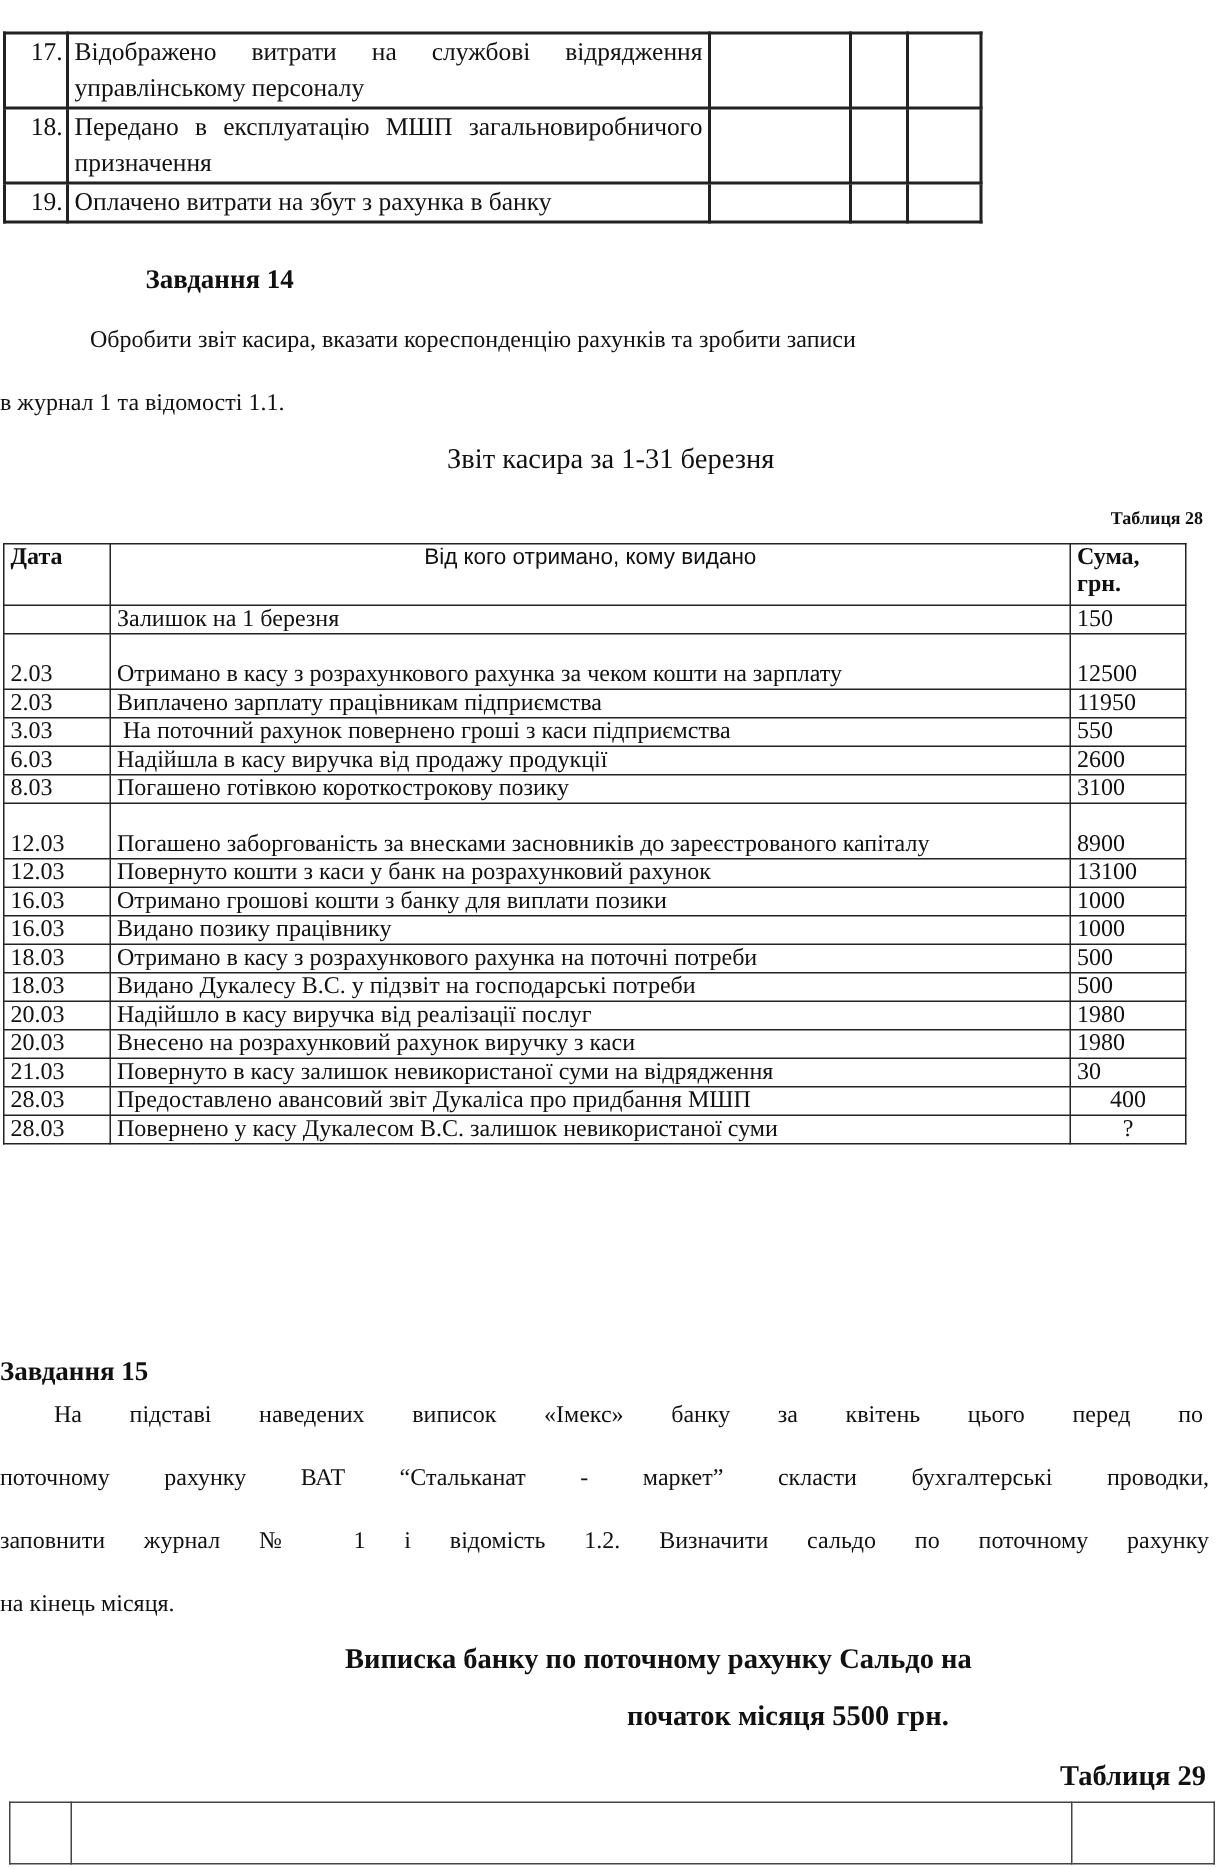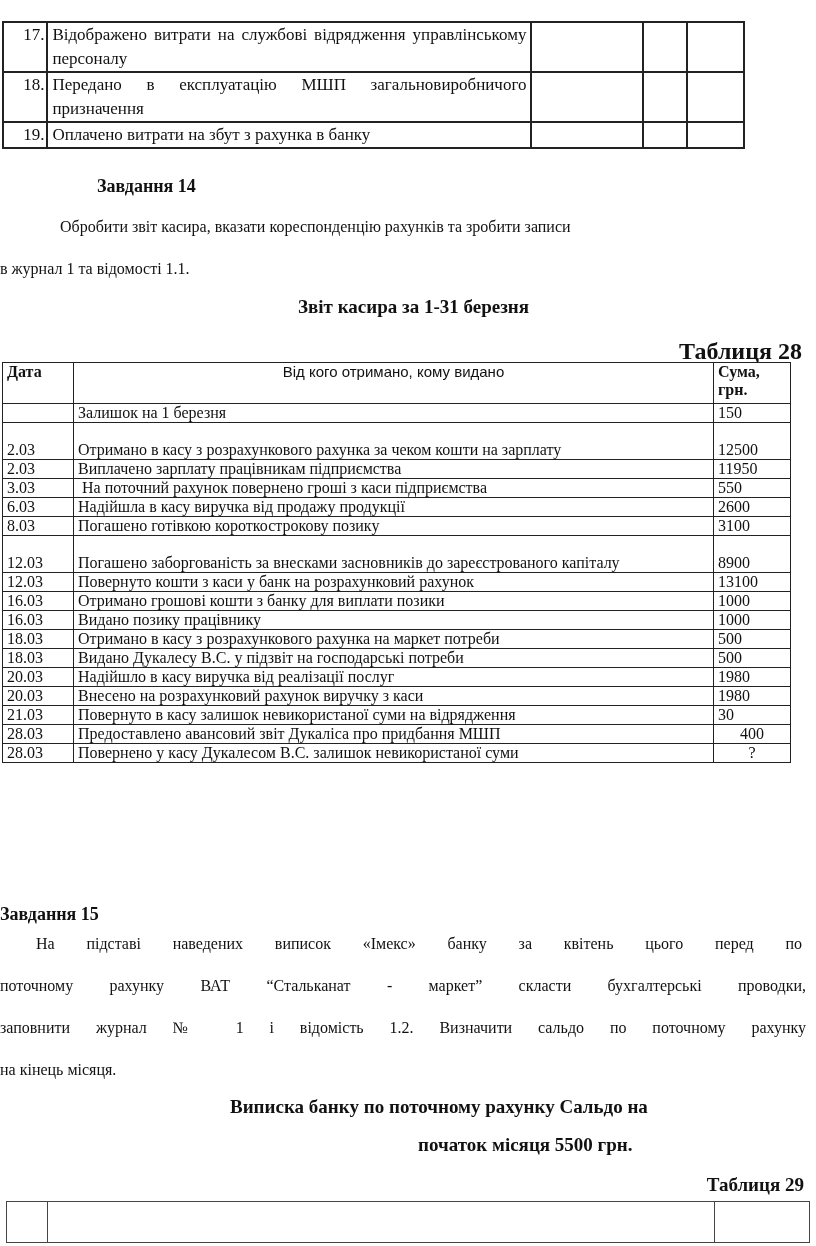--- a/index.html
+++ b/index.html
@@ -4,21 +4,21 @@
 <style>
   html, body { margin: 0; padding: 0; background: #ffffff; }
   body {
     width: 816px; height: 1246px; position: relative; overflow: hidden;
     font-family: "Liberation Serif", "DejaVu Serif", serif; color: #111;
   }
   .abs { position: absolute; }
   table { border-collapse: collapse; }
 
   
-  #t-top { left: 2px; top: 21px; width: 743px; font-size: 17px; }
+  #t-top { left: 2px; top: 21px; width: 653px; font-size: 17px; }
   #t-top td { border: 2px solid #222; padding: 0 4px; vertical-align: top; line-height: 24px; }
   #t-top td.num { width: 38px; text-align: right; padding-right: 2px; }
   #t-top td.desc { width: 508px; text-align: justify; }
   #t-top td.c1 { width: 112px; }
   #t-top td.c2 { width: 38px; }
   #t-top td.c3 { width: 52px; }
   #t-top tr.two td { height: 45px; }
   #t-top tr.one td { height: 22px; }
 
   .heading-bold { font-weight: bold; font-size: 18px; }
@@ -64,22 +64,22 @@
     <td class="c1"></td>
     <td class="c2"></td>
     <td class="c3"></td>
   </tr>
 </tbody>
   </table>
 
 <div class="abs heading-bold" style="left:60px; top:176px;margin-left:37px;">Завдання 14</div>
 <div class="abs para" style="left:60px; top:206px; white-space:nowrap;">Обробити звіт касира, вказати кореспонденцію рахунків та зробити записи</div>
 <div class="abs para" style="left:0px; top:248px; white-space:nowrap;">в журнал 1 та відомості 1.1.</div>
-<div class="abs" style="left:298px; top:296px; font-size:19px;font-weight:bold;">Звіт касира за 1-31 березня</div>
-<div class="abs heading-bold" style="right:14px; top:338px; font-size:24px;">Таблиця 28</div>
+<div class="abs" style="left:298px; top:296px; font-size:19px;">Звіт касира за 1-31 березня</div>
+<div class="abs heading-bold" style="right:14px; top:338px; font-size:12px;">Таблиця 28</div>
 
 <table id="t28" class="abs">
   <tbody>
       <tr class="hdr">
     <td class="d">Дата</td>
     <td class="mid">Від кого отримано, кому видано</td>
     <td class="s">Сума, грн.</td>
   </tr>
   <tr class="r1">
         <td class="d"></td>
@@ -126,21 +126,21 @@
         <td>Отримано грошові кошти з банку для виплати позики</td>
         <td class="s">1000</td>
       </tr>
   <tr class="r1">
         <td class="d">16.03</td>
         <td>Видано позику працівнику</td>
         <td class="s">1000</td>
       </tr>
   <tr class="r1">
         <td class="d">18.03</td>
-        <td>Отримано в касу з розрахункового рахунка на маркет потреби</td>
+        <td>Отримано в касу з розрахункового рахунка на поточні потреби</td>
         <td class="s">500</td>
       </tr>
   <tr class="r1">
         <td class="d">18.03</td>
         <td>Видано Дукалесу В.С. у підзвіт на господарські потреби</td>
         <td class="s">500</td>
       </tr>
   <tr class="r1">
         <td class="d">20.03</td>
         <td>Надійшло в касу виручка від реалізації послуг</td>

